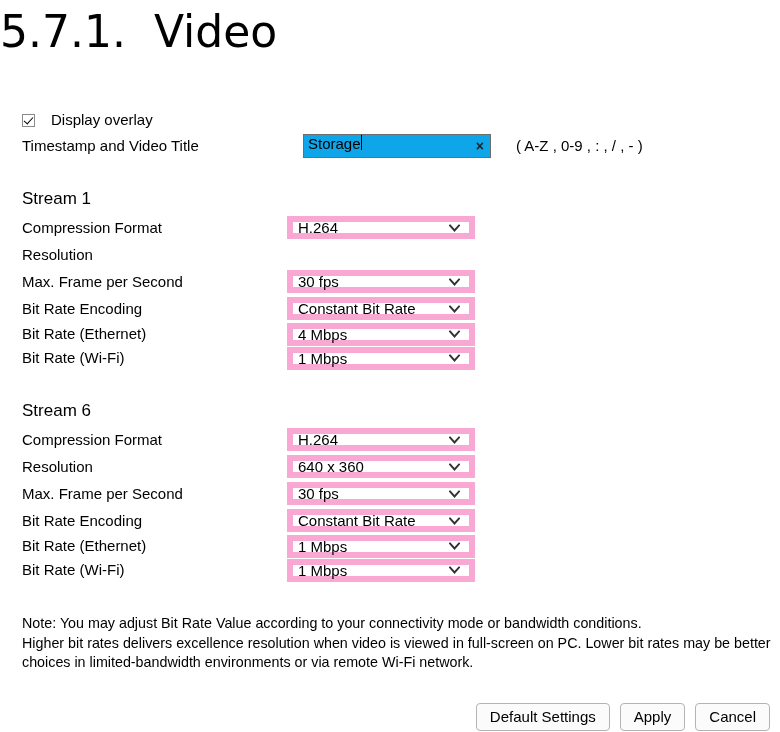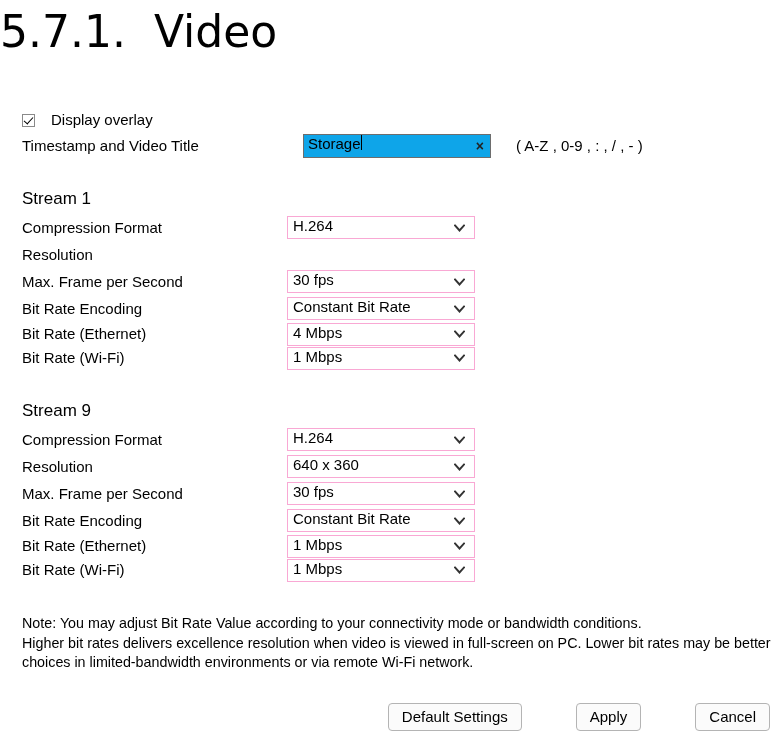--- a/index.html
+++ b/index.html
@@ -141,25 +141,25 @@
     margin-bottom: 5px;
     white-space: nowrap;
     color: #000;
   }
 
   
   .select {
     position: relative;
     width: 188px;
     height: 23px;
-    border: 1px solid #f9a8d4;
+    border: 6px solid #f9a8d4;
     background: #ffffff;
     box-sizing: border-box;
     display: flex;
-    align-items: flex-start;
+    align-items: center;
     flex: 0 0 188px;
   }
   .select-value {
     font-size: 15px;
     line-height: 17px;
     padding-left: 5px;
     white-space: nowrap;
     color: #000;
   }
   .chevron {
@@ -203,21 +203,20 @@
     border: 1px solid #b4b4b4;
     border-radius: 4px;
     background: #fbfbfb;
     font-family: "Liberation Sans", sans-serif;
     font-size: 15px;
     line-height: 17px;
     color: #000;
     padding: 4px 13px 5px 13px;
     cursor: pointer;
     white-space: nowrap;
-    margin-left: 44px;
   }
 </style>
 </head>
 <body>
 
 <div class="page-title">5.7.1.  Video</div>
 
 <div class="form-area">
 
   <div class="checkbox-row">
@@ -294,21 +293,21 @@
     <span class="select">
       <span class="select-value">1 Mbps</span>
       <span class="chevron">
         <svg viewBox="0 0 11 11" width="11" height="11">
             <path d="M1 3 L5.5 8 L10 3" fill="none" stroke="#333" stroke-width="1.9" stroke-linecap="square"></path>
           </svg>
       </span>
     </span>
   </div>
 
-  <div class="section-heading">Stream 9</div>
+  <div class="section-heading">Stream 6</div>
 
   <div class="select-row">
     <span class="row-label">Compression Format</span>
     <span class="select">
       <span class="select-value">H.264</span>
       <span class="chevron">
         <svg viewBox="0 0 11 11" width="11" height="11">
             <path d="M1 3 L5.5 8 L10 3" fill="none" stroke="#333" stroke-width="1.9" stroke-linecap="square"></path>
           </svg>
       </span>

